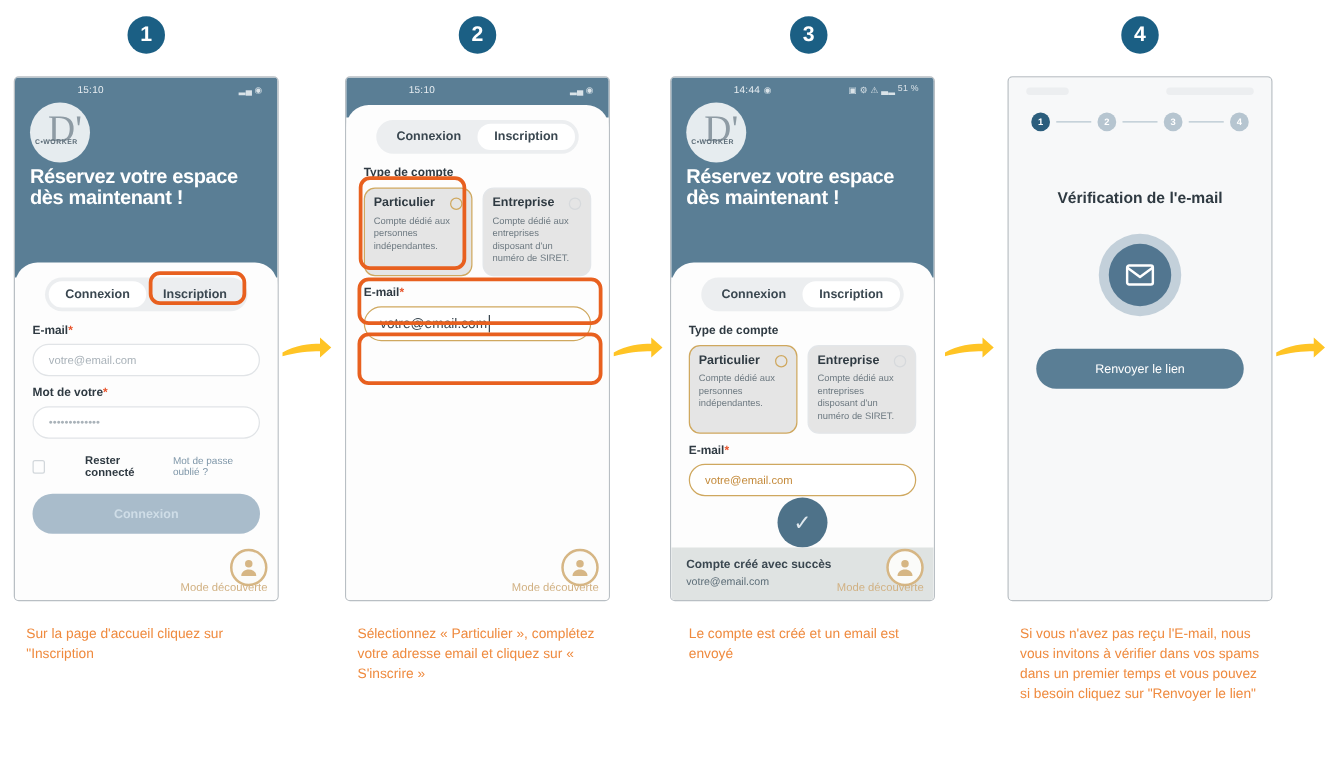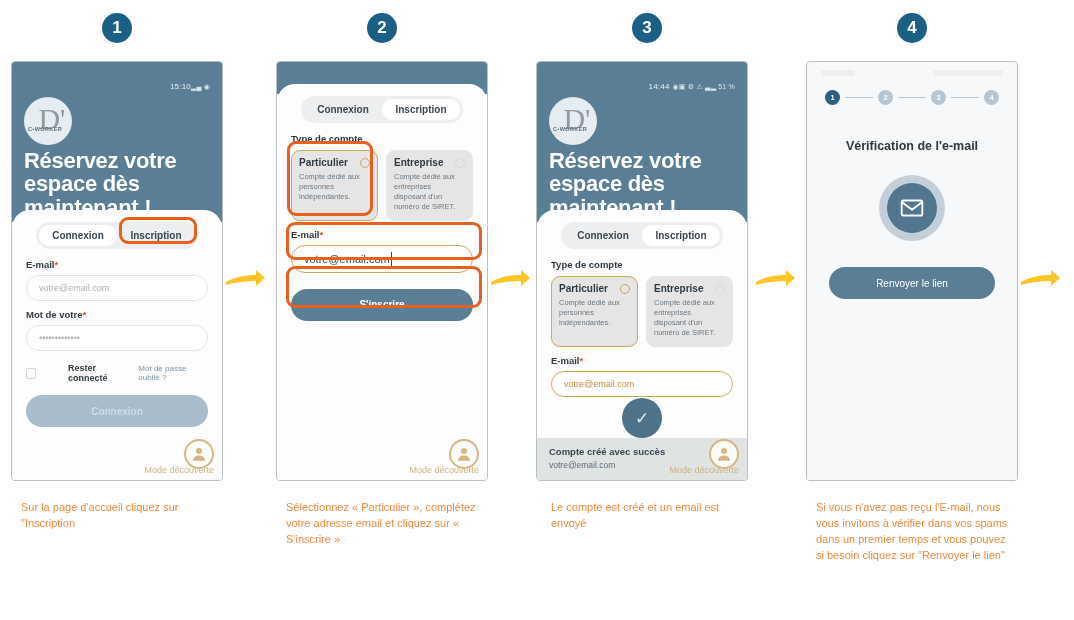--- a/index.html
+++ b/index.html
@@ -43,23 +43,23 @@
 
   
   .hero {
     background: #5a7e95;
     color: #ffffff;
     height: 160px;
     position: relative;
     padding: 0 12px;
   }
   .statusbar {
-    display: flex; justify-content: flex-end; align-items: center;
+    display: flex; justify-content: space-between; align-items: center;
     font-size: 8px; color: #e8eef2;
-    padding-top: 20px;
+    padding-top: 5px;
     letter-spacing: .2px;
   }
   .statusbar .sb-left { margin-left: 38px; display:flex; gap:3px; align-items:center;}
   .statusbar .sb-right { display:flex; gap:2px; align-items:center; font-size:7px;}
   .sb-ico { font-size: 7px; opacity:.9; }
 
   .logo {
     width: 48px; height: 48px; border-radius: 50%;
     background: #e6ecef;
     margin-top: 6px;
@@ -69,21 +69,21 @@
   .logo-d {
     font-family: "Liberation Serif", serif;
     font-size: 30px; color: #8e9ba4; line-height: 1;
     position: relative; left: 4px; top: -2px;
   }
   .logo-word {
     position: absolute; bottom: 13px; left: 4px;
     font-size: 5.5px; letter-spacing: .4px; color: #5e6e79; font-weight: bold;
   }
   .hero-title {
-    font-size: 22px; font-weight: bold; line-height: 1.06;
+    font-size: 16px; font-weight: bold; line-height: 1.06;
     margin-top: 4px; letter-spacing: -0.3px;
   }
 
   
   .sheet {
     position: absolute; left: 0; right: 0;
     background: #fdfdfd;
     border-top-left-radius: 18px; border-top-right-radius: 18px;
     padding: 12px 14px 0 14px;
   }
@@ -182,21 +182,21 @@
   .dot {
     width: 15px; height: 15px; border-radius: 50%;
     display: flex; align-items: center; justify-content: center;
     font-size: 7.5px; font-weight: bold;
   }
   .dot.active { background: #2c5e7d; color: #ffffff; }
   .dot.idle { background: #b6c5d0; color: #ffffff; }
   .dash { flex: 1; height: 1.5px; background: #b6c5d0; margin: 0 5px; }
   .p4-title {
     text-align: center; font-size: 12.5px; font-weight: bold;
-    color: #2f3a42; margin-top: 34px;
+    color: #2f3a42; margin-top: 46px;
   }
   .p4-desc {
     text-align: center; font-size: 9px; color: #5d6e78;
     line-height: 1.55; margin-top: 9px;
   }
   .mailwrap {
     width: 66px; height: 66px; border-radius: 50%;
     background: #c3d0da; margin: 22px auto 0 auto;
     display: flex; align-items: center; justify-content: center;
   }
@@ -335,21 +335,20 @@
     </div>
 
     <div class="flabel">
       <span>E-mail</span><span class="req">*</span>
     </div>
     <div class="finput gold" style="height:28px; font-size:11px; color:#3a4750;">
       <span>votre@email.com</span>
         <span style="display:inline-block;width:1px;height:14px;background:#3a4750;margin-left:1px;"></span>
     </div>
 
-    <div class="bigbtn primary" style="margin-top:16px;">S'inscrire</div>
   </div>
 
   <div class="discover">
     <div class="disc-circle">
       <svg class="disc-av" viewBox="0 0 24 24" fill="#d6b684">
           <circle cx="12" cy="8" r="4"></circle>
           <path d="M4 21c0-4.4 3.6-7 8-7s8 2.6 8 7z"></path>
         </svg>
     </div>
     <div class="disc-text">Mode découverte</div>

